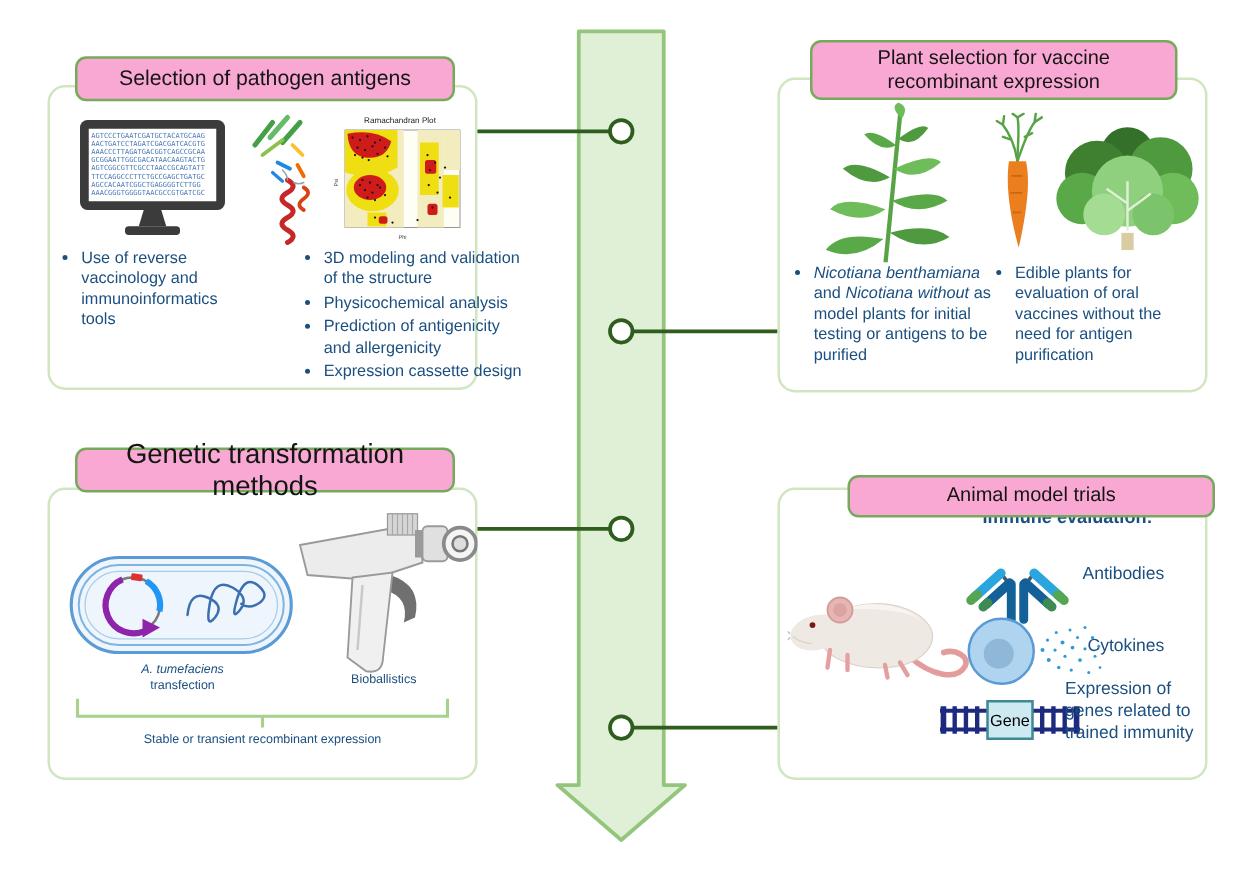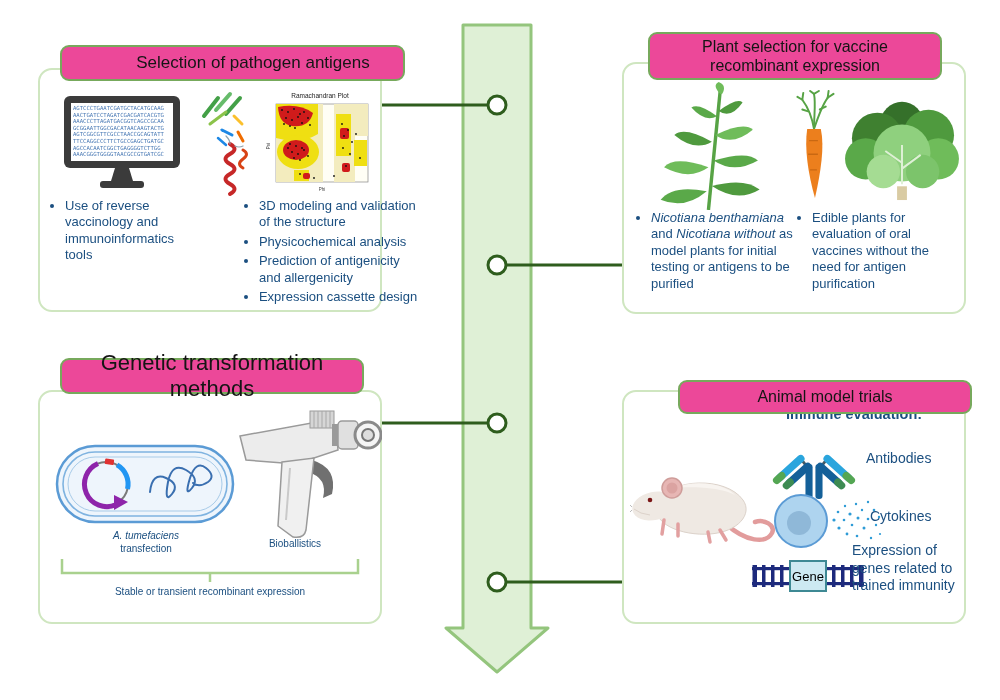--- a/index.html
+++ b/index.html
@@ -1,22 +1,22 @@
 <!DOCTYPE html>
 <html><head>
 <meta charset="utf-8">
 <style>
   html,body{margin:0;padding:0;background:#fff;font-family:"Liberation Sans",sans-serif;}
   .canvas{position:relative;width:1000px;height:700px;background:#fff;overflow:hidden;}
   .overlay{position:absolute;left:0;top:0;z-index:1;}
   .panel{position:absolute;background:#fff;border:2px solid #cfe6c0;border-radius:14px;z-index:2;}
-  .ptitle{position:absolute;background:#ec4899;border:2px solid #77a95c;border-radius:9px;
+  .ptitle{position:absolute;background:#f9a8d4;border:2px solid #77a95c;border-radius:9px;
           z-index:3;display:flex;align-items:center;justify-content:center;text-align:center;
           color:#151515;font-weight:500;}
-  .t1{left:60px;top:45px;width:300px;height:32px;font-size:17px;padding-left:41px;}
+  .t1{left:60px;top:45px;width:300px;height:32px;font-size:17px;}
   .t2{left:648px;top:32px;width:290px;height:44px;font-size:16px;line-height:1.2;}
   .t2 span{display:block;width:215px;}
   .t3{left:60px;top:358px;width:300px;height:32px;font-size:22px;}
   .t4{left:648px;top:380px;width:290px;height:30px;font-size:16px;margin-left:30px;}
   .p1{left:38px;top:68px;width:340px;height:240px;}
   .p2{left:622px;top:62px;width:340px;height:248px;}
   .p3{left:38px;top:390px;width:340px;height:230px;}
   .p4{left:622px;top:390px;width:340px;height:230px;}
   .abs{position:absolute;}
   .bullets{font-size:13px;line-height:1.26;color:#1b4f80;}
@@ -230,21 +230,21 @@
       <path d="M80 62 q26 8 20 34 l-9 4 q5 -20 -15 -26 z" fill="#707070"></path>
       <path d="M50 64 L82 60 L74 132 Q72 141 61 139 L46 128 Z" fill="#f0f0f0" stroke="#9a9a9a" stroke-width="1.5"></path>
       <path d="M58 70 L54 122" stroke="#c9c9c9" stroke-width="2"></path>
     </svg>
 
     <div class="abs caption" style="left:20px;top:138px;width:172px;">
       <div class="it">A. tumefaciens</div>
       <div>transfection</div>
     </div>
 
-    <div class="abs caption" style="left:186px;top:146px;width:138px;">Bioballistics</div>
+    <div class="abs caption" style="left:198px;top:146px;width:138px;">Bioballistics</div>
 
     <svg class="abs" style="left:18px;top:166px" width="304" height="26" viewBox="0 0 304 26">
       <polyline points="4,1 4,15 300,15 300,1" fill="none" stroke="#a9d18e" stroke-width="2.5"></polyline>
       <line x1="152" y1="15" x2="152" y2="24" stroke="#a9d18e" stroke-width="2.5"></line>
     </svg>
 
     <div class="abs caption" style="left:24px;top:194px;width:292px;">Stable or transient recombinant expression</div>
   </div>
 
   <div class="panel p4">

